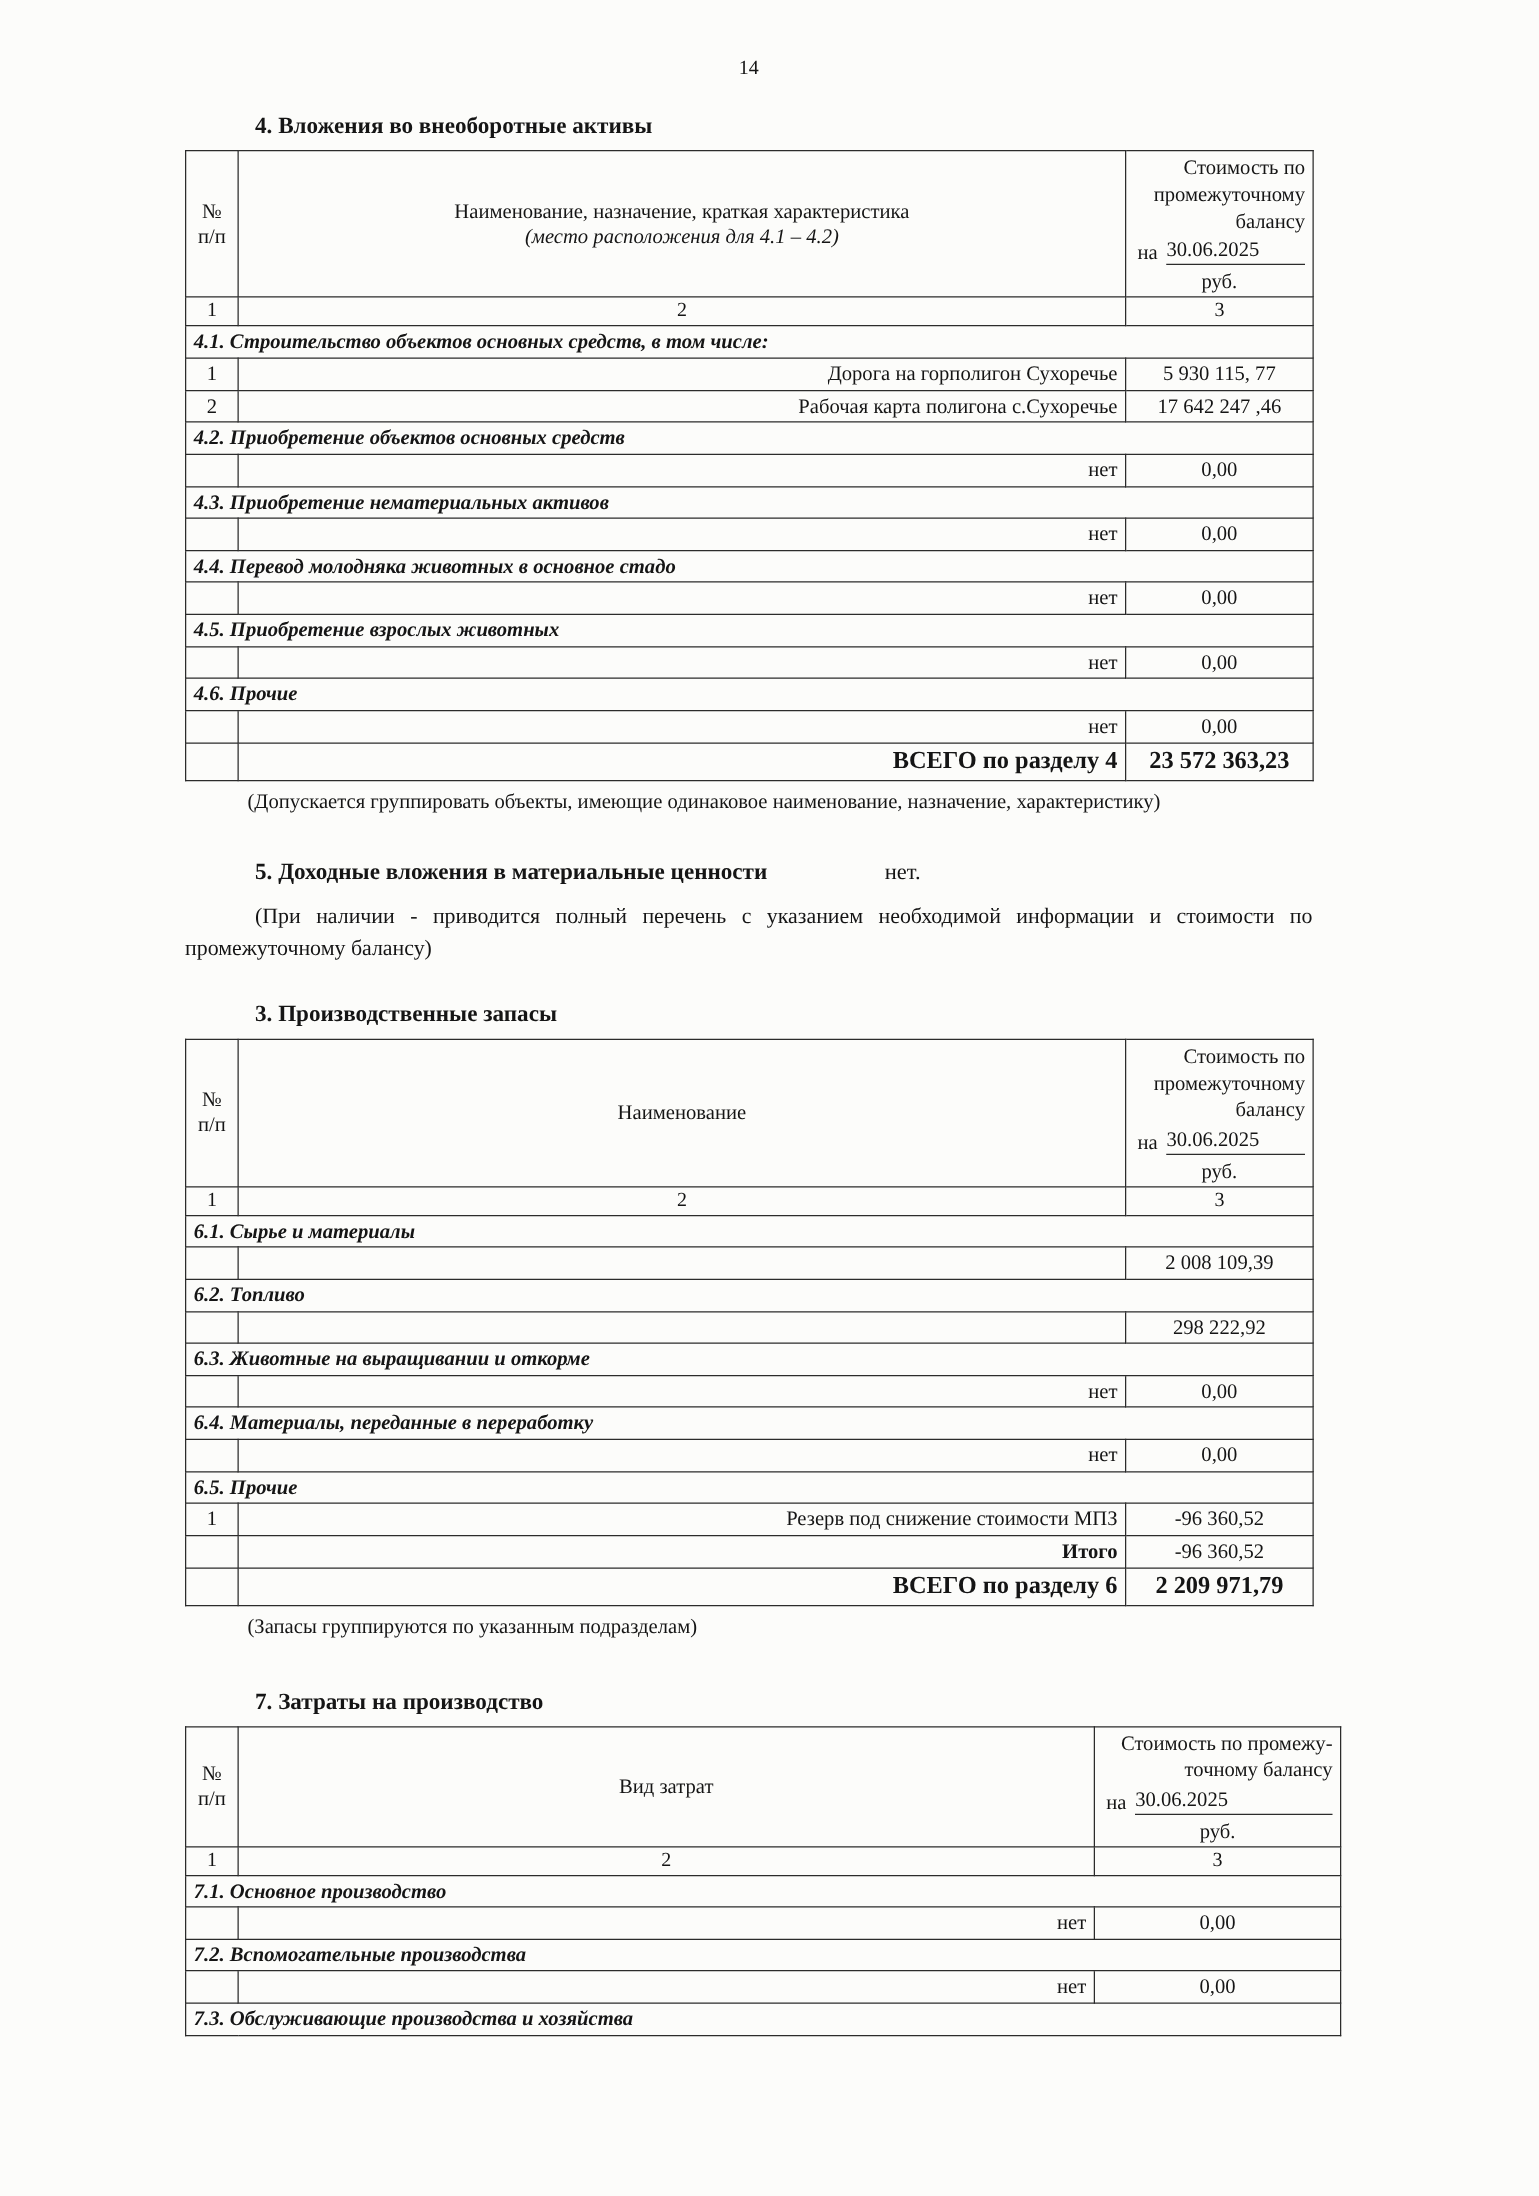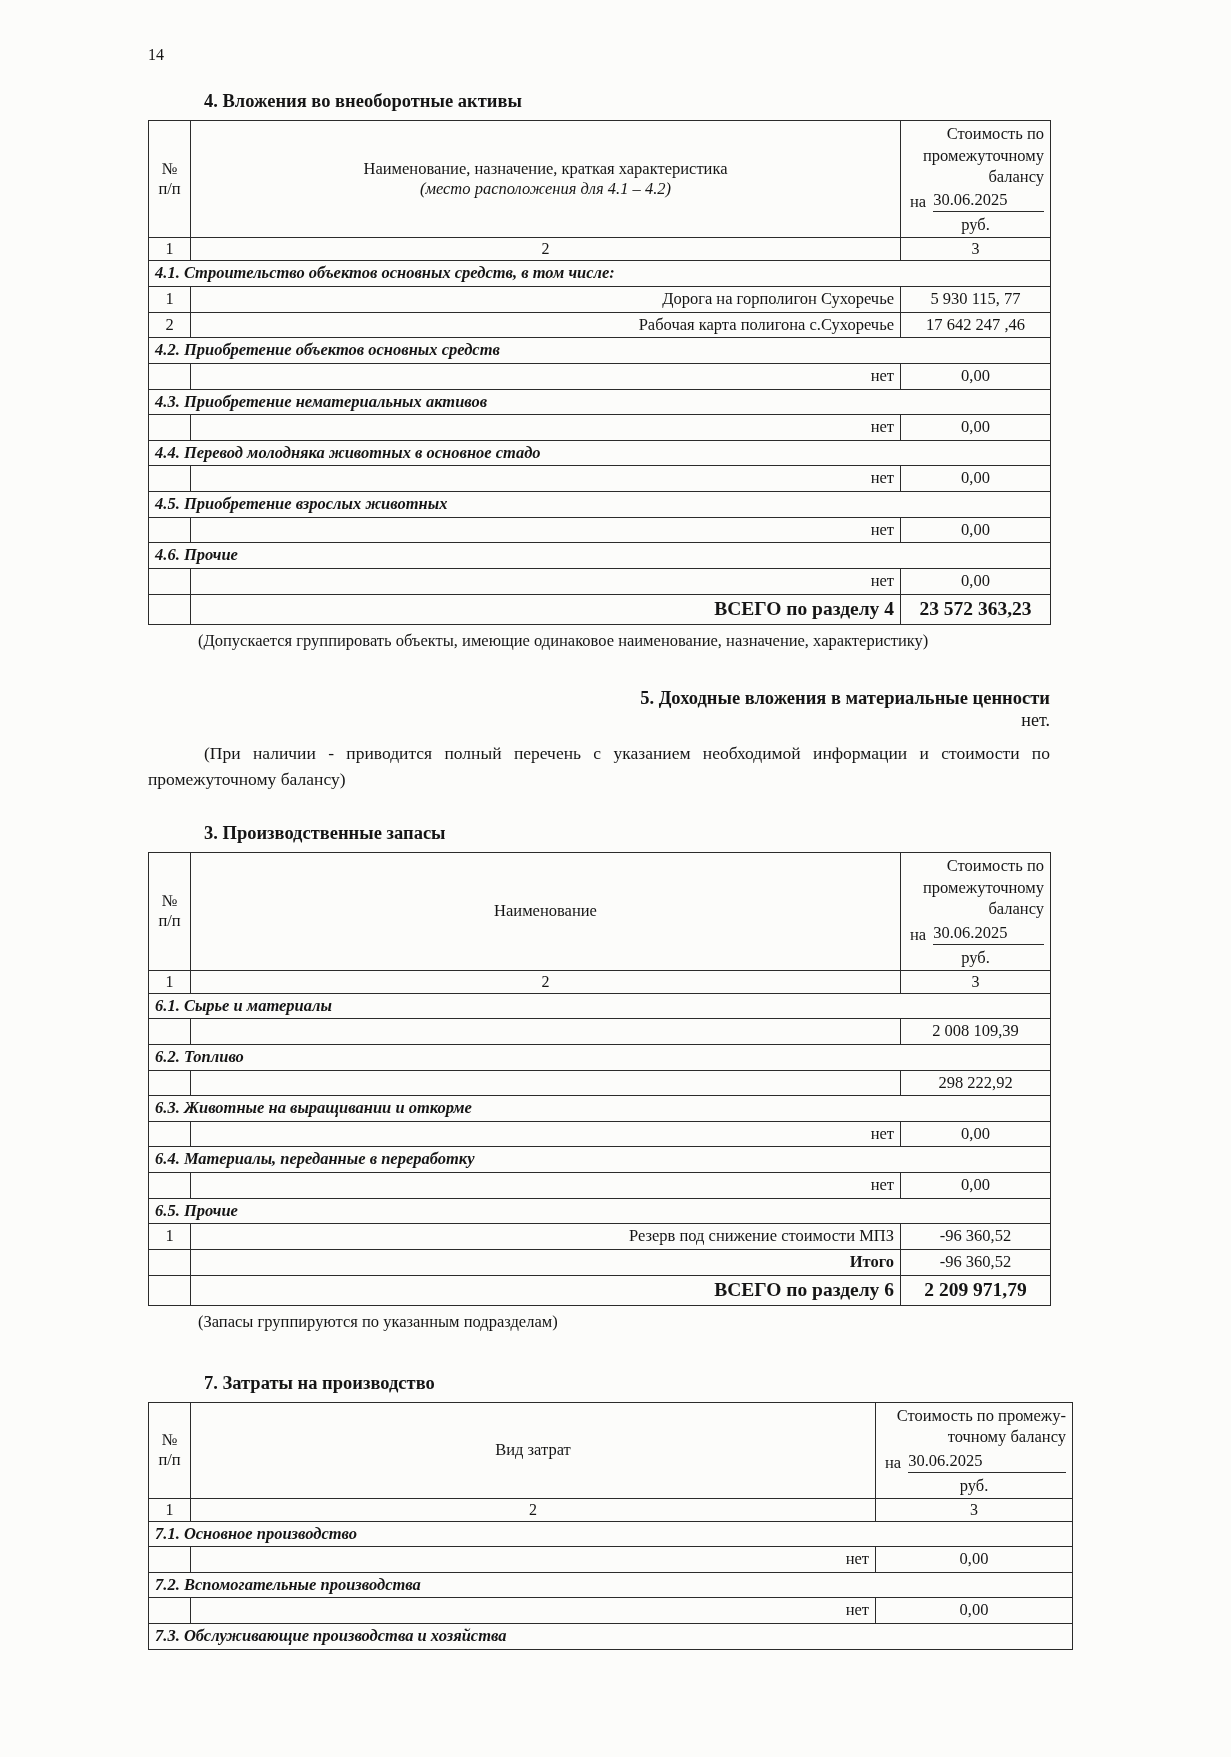--- a/index.html
+++ b/index.html
@@ -5,21 +5,21 @@
   * { margin:0; padding:0; box-sizing:border-box; }
   html,body { background:#d9d9d9; }
   .page {
     width:1231px; height:1757px; margin:0 auto;
     background:#fcfcfa; color:#151515;
     font-family:"Liberation Serif","DejaVu Serif",serif;
     position:relative; overflow:hidden;
   }
   .content { position:absolute; left:148px; top:0; width:902px; }
 
-  .page-num { margin-top:46px; font-size:16px; }
+  .page-num { text-align:center; margin-top:46px; font-size:16px; }
 
   .sec-title { font-size:18.5px; font-weight:bold; line-height:1.25; }
   .sec-title.indent { margin-left:56px; }
   .mt-sec4 { margin-top:26px; }
   .mt-sec6 { margin-top:30px; }
   .mt-sec7 { margin-top:40px; }
 
   .doc-table { border-collapse:collapse; table-layout:fixed; margin-top:7px; }
   .t4, .t6 { width:902px; }
   .t7 { width:924px; }
@@ -43,21 +43,21 @@
   .sub-cell { font-weight:bold; font-style:italic; padding:2px 4px; font-size:17px; }
   .cell-num { text-align:center; }
   .cell-name { text-align:right; }
   .cell-value { text-align:center; }
   .bold { font-weight:bold; }
   .row-total td { font-size:19.5px; font-weight:bold; height:30px; }
   .total-label { padding-left:6px; }
 
   .footnote { margin:6px 0 0 50px; font-size:16.5px; }
 
-  .sec5-line { display:flex; align-items:flex-end; margin:36px 0 0 56px;flex-direction:column; }
+  .sec5-line { display:flex; align-items:flex-start; margin:36px 0 0 56px; }
   .sec5-val { margin-left:94px; font-size:18px; font-weight:normal; }
   .note-par {
     margin-top:9px; font-size:17.5px; line-height:1.5;
     text-indent:56px; text-align:justify;
   }
 </style>
 </head>
 <body>
 
 <div class="page">

